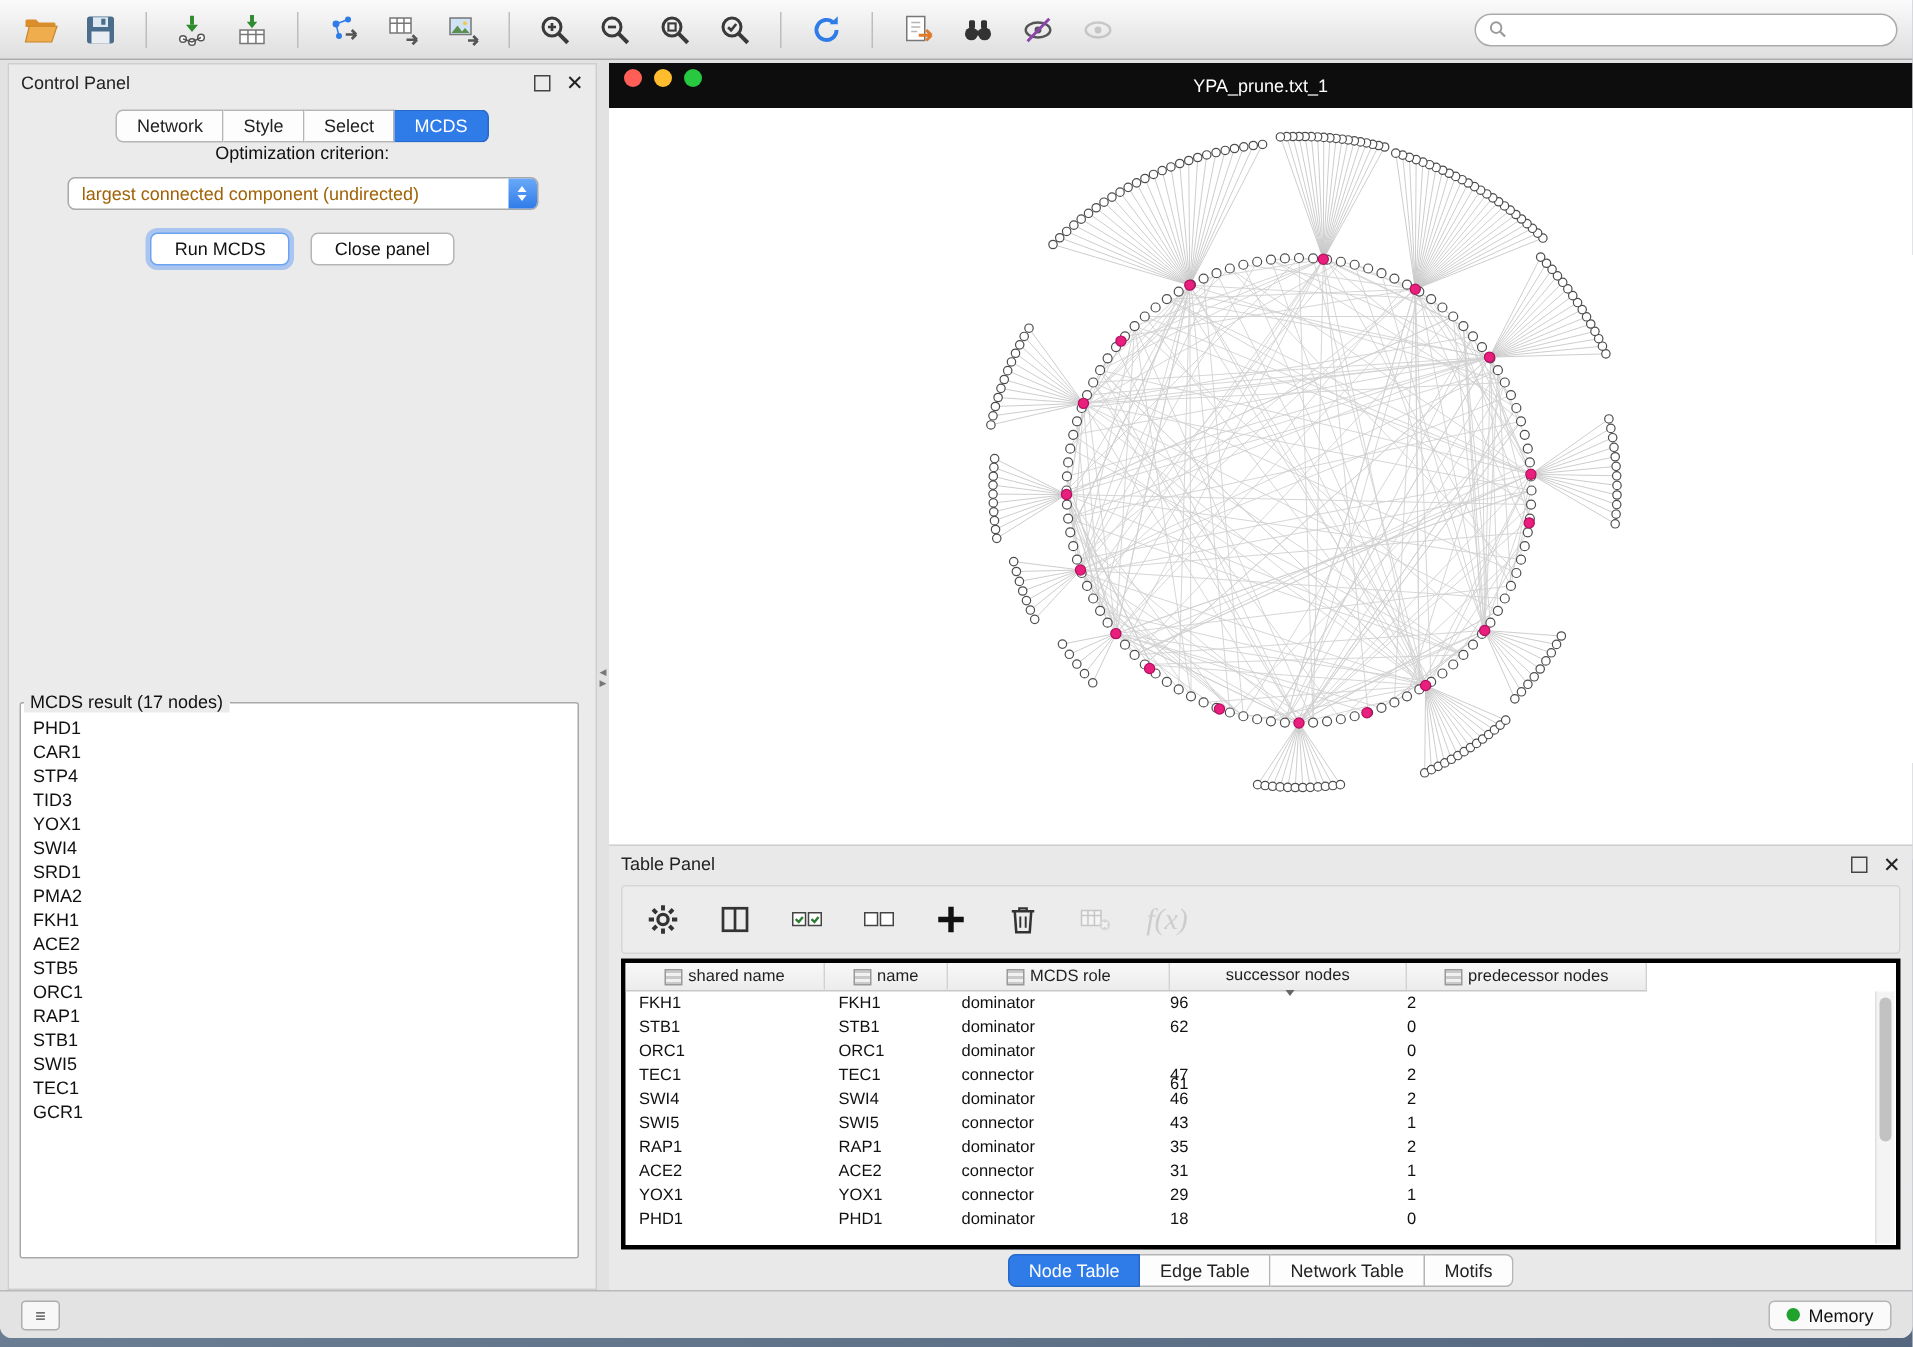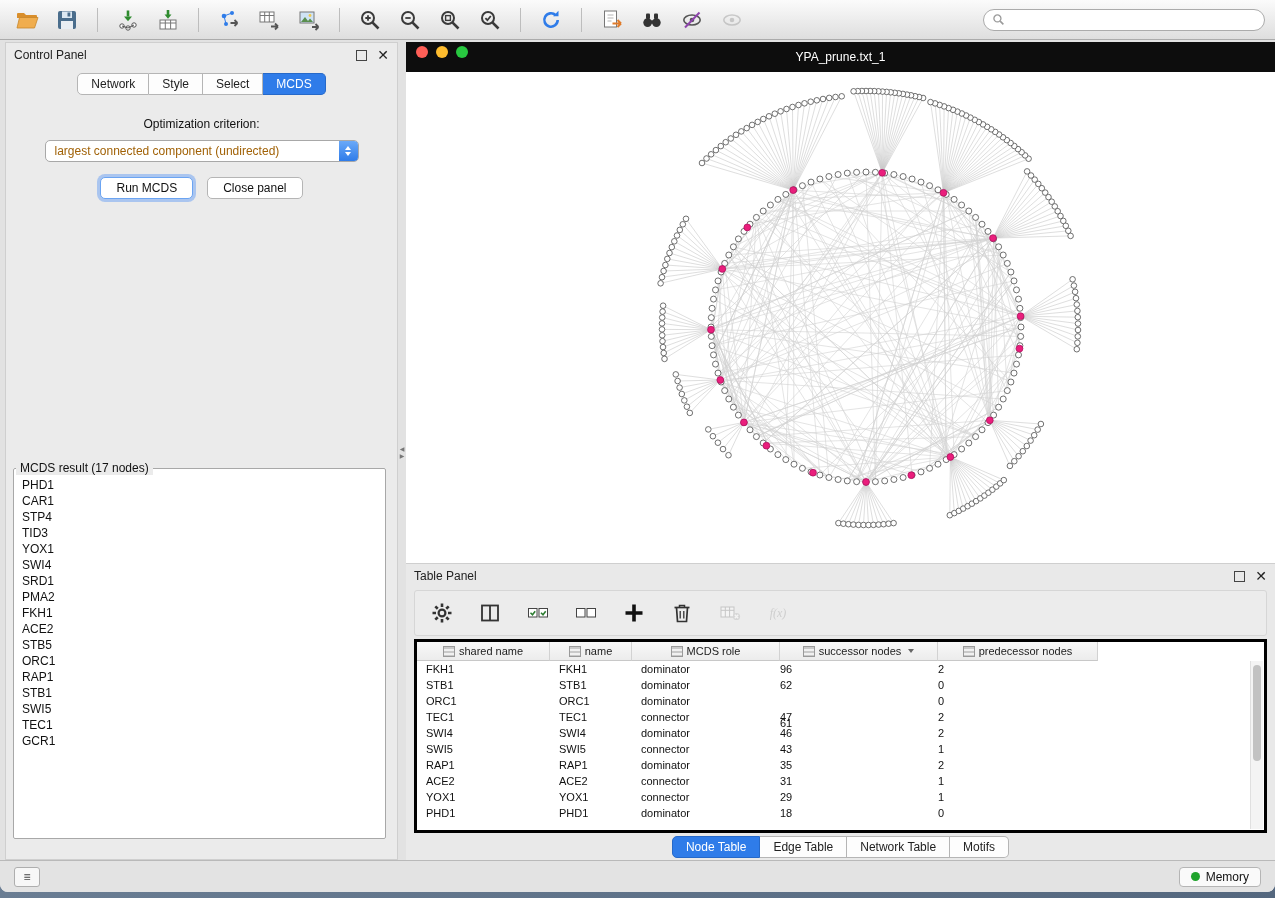--- a/index.html
+++ b/index.html
@@ -25,21 +25,21 @@
     background:#ebebeb;border:1px solid #cfcfcf;box-sizing:border-box;}
   .panel-header{height:24px;display:flex;align-items:center;padding:0 8px;font-size:12px;color:#222;}
   .panel-header .sp{flex:1;}
   .mini-float{width:9px;height:9px;border:1.5px solid #444;display:inline-block;margin-right:10px;}
   .mini-close{font-size:14px;font-weight:bold;color:#222;line-height:12px;}
   .seg{display:flex;justify-content:center;margin-top:6px;}
   .segment{font-size:12px;padding:3px 13px;background:#fdfdfd;border:1px solid #b5b5b5;border-left:none;color:#222;cursor:default;}
   .segment:first-child{border-left:1px solid #b5b5b5;border-radius:5px 0 0 5px;}
   .segment:last-child{border-radius:0 5px 5px 0;}
   .segment.active{background:#2f7ce9;border-color:#2669c9;color:#fff;}
-  .opt-label{text-align:center;font-size:12px;margin-top:22px;color:#111;}
+  .opt-label{text-align:center;font-size:12px;color:#111;}
   .dropdown{position:relative;width:314px;height:22px;margin:9px auto 0;background:#fff;
     border:1px solid #a8a8a8;border-radius:5px;box-sizing:border-box;font-size:12px;}
   .dd-text{position:absolute;left:9px;top:3px;color:#a16207;}
   .dd-cap{position:absolute;right:0;top:0;bottom:0;width:19px;border-radius:0 4px 4px 0;
     background:linear-gradient(#6aa9f8,#2f7ce9);display:flex;flex-direction:column;align-items:center;justify-content:center;gap:2px;}
   .tri-up{width:0;height:0;border-left:3.5px solid transparent;border-right:3.5px solid transparent;border-bottom:4.5px solid #fff;}
   .tri-down{width:0;height:0;border-left:3.5px solid transparent;border-right:3.5px solid transparent;border-top:4.5px solid #fff;}
   .btn-row{display:flex;justify-content:center;gap:14px;margin-top:15px;}
   .mac-btn{font-size:12px;background:#fff;border:1px solid #b5b5b5;border-radius:5px;padding:3px 15px;color:#111;}
   .mac-btn.focused{border:1px solid #6ba4f2;box-shadow:0 0 0 3px rgba(90,150,245,.45);}
@@ -58,21 +58,21 @@
   .net-titlebar{position:relative;height:30px;background:#0d0d0d;display:flex;align-items:center;justify-content:center;}
   .net-title{color:#fff;font-size:12px;}
   .lights{position:absolute;left:10px;top:4px;display:flex;gap:8px;}
   .light{width:12px;height:12px;border-radius:50%;}
   .net-canvas{display:block;background:#fff;}
 
   
   .table-panel{position:absolute;left:406px;top:563px;width:869px;height:297px;background:#e9e9e9;border-top:1px solid #cfcfcf;box-sizing:border-box;}
   .tp-toolbar{position:absolute;left:8px;right:8px;top:26px;height:46px;background:#ececec;
     border:1px solid #d6d6d6;border-radius:3px;display:flex;align-items:center;padding:0 10px;gap:14px;box-sizing:border-box;}
-  .fx{font-family:"Liberation Serif","DejaVu Serif",serif;font-style:italic;font-size:12px;color:#a9a9a9;}
+  .fx{font-family:"Liberation Serif","DejaVu Serif",serif;font-style:italic;font-size:20px;color:#a9a9a9;}
   .tbl-wrap{position:absolute;left:8px;right:8px;top:75px;height:194px;background:#fff;border:3px solid #000000;box-sizing:border-box;overflow:hidden;}
   .tbl-header{display:flex;height:19px;}
   .th{display:flex;align-items:center;justify-content:center;gap:4px;font-size:11px;color:#222;
     background:linear-gradient(#f8f8f8,#ececec);border-right:1px solid #d2d2d2;border-bottom:1px solid #c8c8c8;box-sizing:border-box;}
   .sort-ic{width:10px;height:9px;border:1px solid #9a9a9a;
     background:repeating-linear-gradient(to bottom,#c9c9c9 0 2px,#f1f1f1 2px 4px);}
   .hdr-chevron{width:0;height:0;border-left:3.5px solid transparent;border-right:3.5px solid transparent;border-top:4.5px solid #666;margin-left:3px;}
   .trow{display:flex;height:16px;align-items:center;}
   .td{font-size:11px;color:#111;box-sizing:border-box;overflow:hidden;white-space:nowrap;}
   .td.left{padding-left:9px;text-align:left;}
@@ -1073,21 +1073,21 @@
             <span>shared name</span>
           </div>
           <div class="th" style="width: 82px;">
             <span class="sort-ic"></span>
             <span>name</span>
           </div>
           <div class="th" style="width: 148px;">
             <span class="sort-ic"></span>
             <span>MCDS role</span>
           </div>
-          <div class="th" style="width: 158px;">
+          <div class="th" style="width: 158px; flex-direction: column;">
             <span class="sort-ic"></span>
             <span>successor nodes</span>
             <span class="hdr-chevron"></span>
           </div>
           <div class="th" style="width: 160px;">
             <span class="sort-ic"></span>
             <span>predecessor nodes</span>
           </div>
         </div>
       <div>

